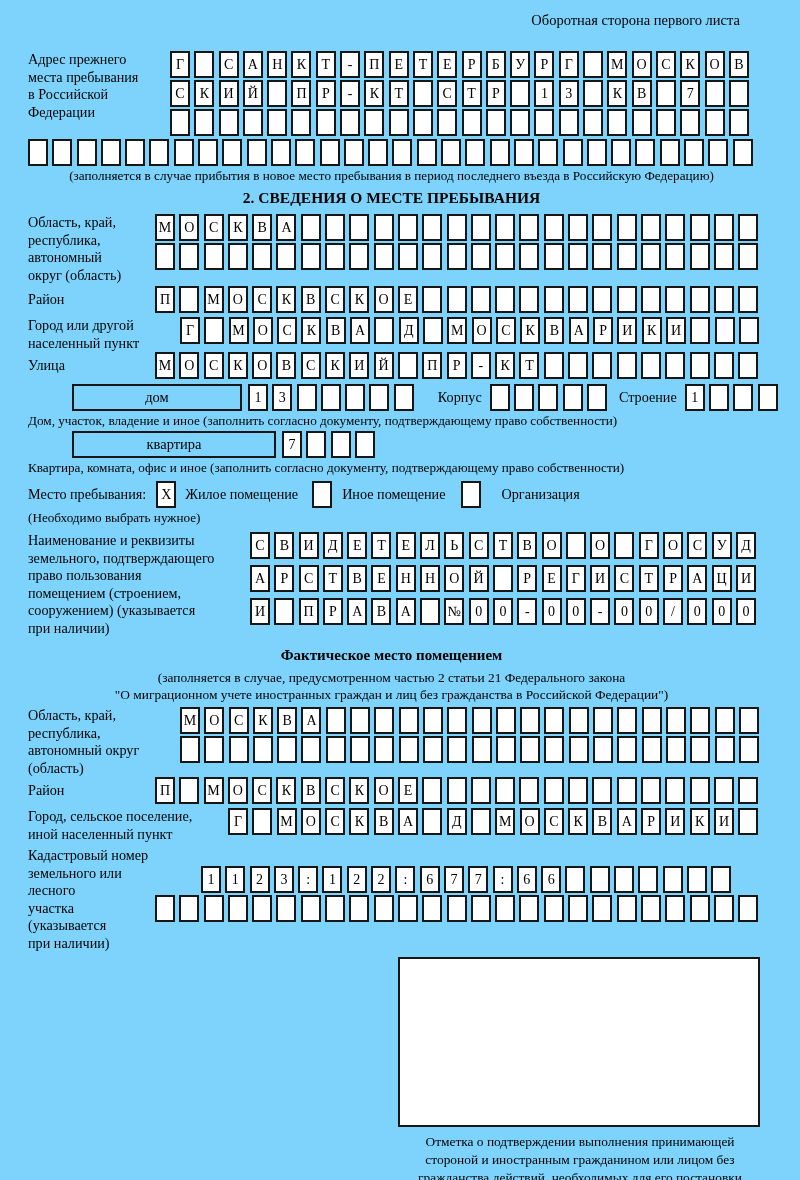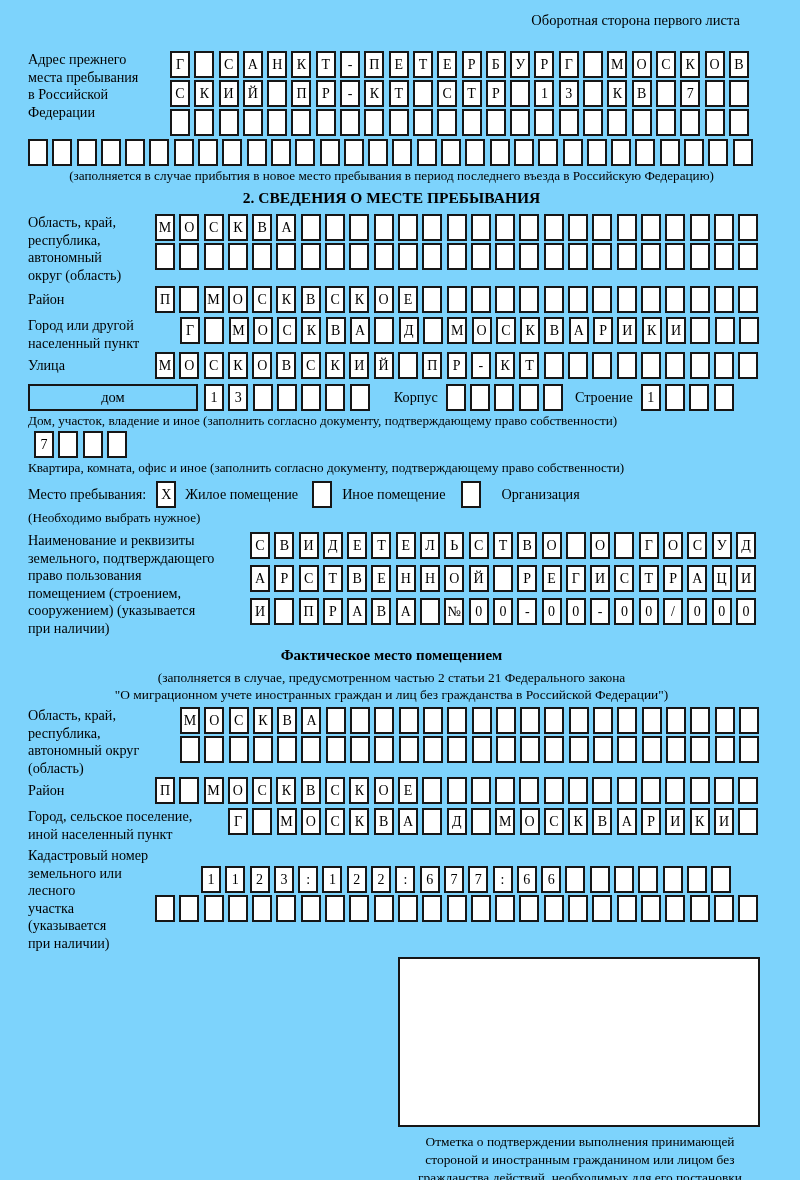--- a/index.html
+++ b/index.html
@@ -17,21 +17,21 @@
   .boxrow.sp6{margin-bottom:6px;}
   .cell{width:20px;min-width:20px;height:27px;box-sizing:border-box;
         border:2px solid #161616;display:flex;align-items:center;justify-content:center;
         font-size:14px;background:#fff;}
   .fullrow{margin-top:1px;}
   .caption{font-size:13.2px;line-height:16px;margin-top:2px;}
   .cap-center{width:727px;text-align:center;}
   .sec-title{width:727px;text-align:center;font-weight:bold;font-size:15.5px;
              margin-top:5px;margin-bottom:7px;}
   .widebox{height:27px;box-sizing:border-box;border:2px solid #161616;
-           display:flex;align-items:center;justify-content:center;font-size:14.5px;}
+           display:flex;align-items:center;justify-content:center;font-size:14.5px;margin-left:44px;}
   .domrow{display:flex;align-items:center;margin-top:3px;}
   .kvrow{display:flex;align-items:center;margin-top:2px;}
   .mestorow{display:flex;align-items:center;margin-top:5px;font-size:14.2px;}
   .choose-note{width:620px;text-align:left;font-size:13.2px;margin-top:2px;}
   .fact-title{width:727px;text-align:center;font-weight:bold;font-size:15px;
               margin-top:10px;margin-bottom:6px;}
   .fact-note{width:727px;text-align:center;font-size:13.4px;line-height:16.5px;}
   .mt4{margin-top:4px;} .mt6{margin-top:6px;} .mt2{margin-top:2px;}
   .kad-rows{margin-top:19px;}
   .kad-shift{margin-left:46px;}
@@ -354,20 +354,21 @@
     <div class="boxrow" style="margin:0 0 0 8px;">
         <span class="cell">1</span>
         <span class="cell"></span>
         <span class="cell"></span>
         <span class="cell"></span>
       </div>
   </div>
   <div class="caption">Дом, участок, владение и иное (заполнить согласно документу, подтверждающему право собственности)</div>
 
   <div class="kvrow">
+    <div class="widebox" style="width:204px;">квартира</div>
     <div class="boxrow" style="margin:0 0 0 6px;">
         <span class="cell">7</span>
         <span class="cell"></span>
         <span class="cell"></span>
         <span class="cell"></span>
       </div>
   </div>
   <div class="caption">Квартира, комната, офис и иное (заполнить согласно документу, подтверждающему право собственности)</div>
 
   <div class="mestorow">

